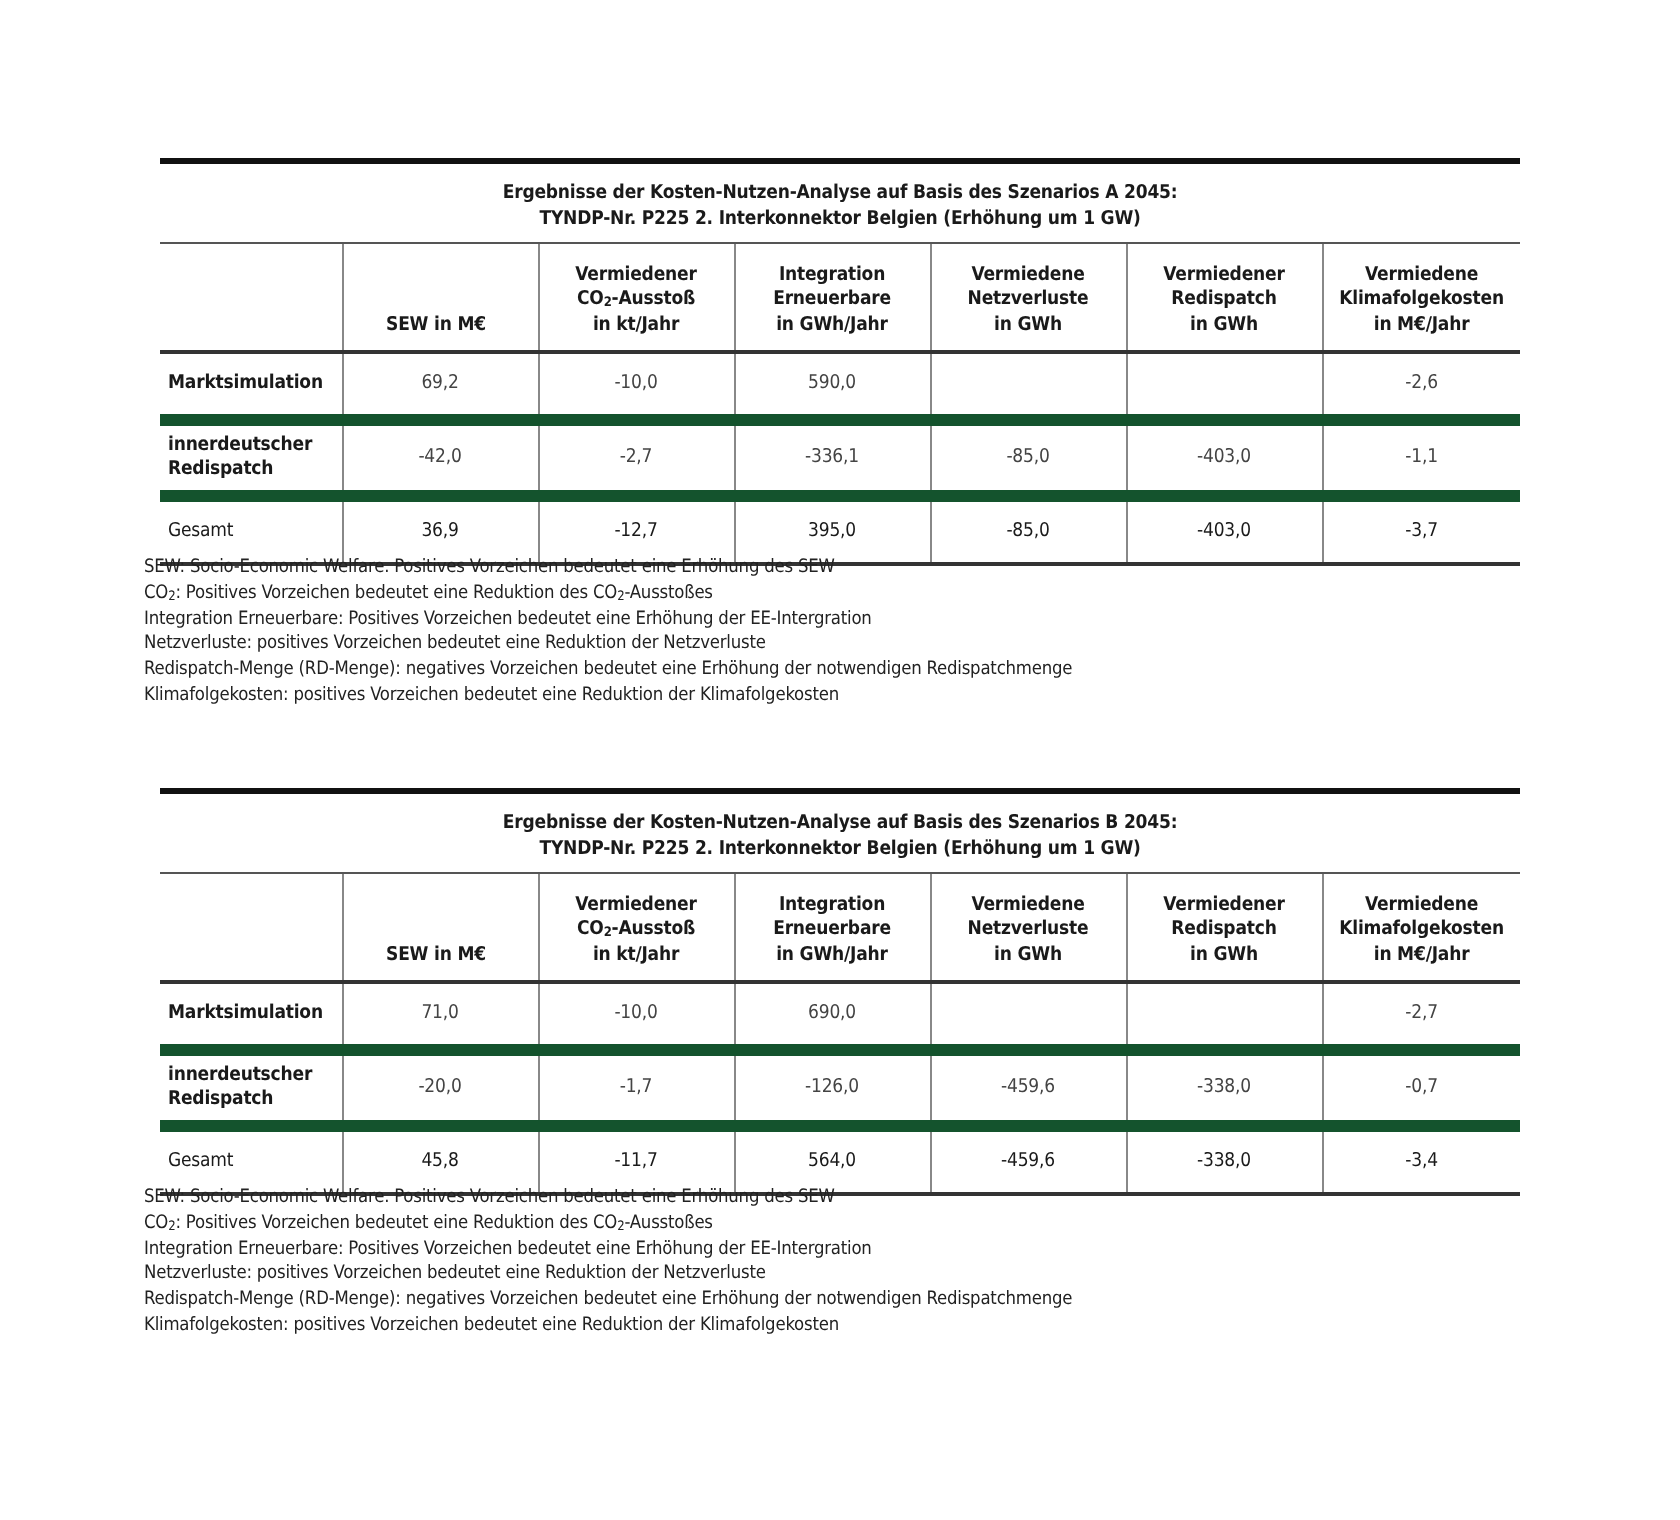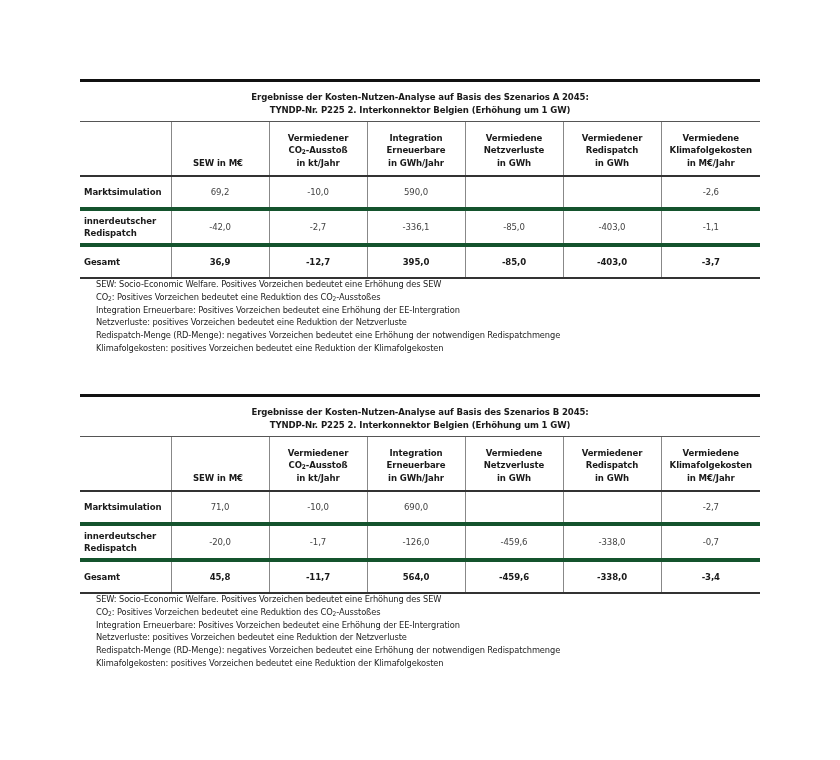--- a/index.html
+++ b/index.html
@@ -4,26 +4,26 @@
 <style>
   html, body { margin: 0; padding: 0; background: #ffffff; }
   body { width: 840px; height: 760px; position: relative; font-family: "DejaVu Sans Condensed", "DejaVu Sans", sans-serif; color: #1a1a1a; }
   .block { position: absolute; left: 80px; width: 680px; }
   .tbl { width: 680px; border-collapse: collapse; table-layout: fixed; }
   .topline { height: 3px; background: #111; }
   .title-cell { text-align: center; font-weight: bold; font-size: 9.5px; line-height: 12.5px; padding: 9px 0 5px 0; border-bottom: 1px solid #555; letter-spacing: -0.1px; }
   .hdr th { height: 47px; vertical-align: bottom; text-align: center; font-size: 9.5px; line-height: 12.5px; font-weight: bold; padding: 0 8px 6px 8px; border-left: 1.5px solid #888; border-bottom: 2px solid #333; letter-spacing: -0.1px; }
   .hdr th:first-child { border-left: none; }
   .hdr th.sew { padding-left: 4px; }
-  .row td { font-size: 9.5px; line-height: 12px; border-left: 1.5px solid #888; border-bottom: 4px solid #14532d; text-align: center; color: #444; padding: 0 4px; letter-spacing: -0.1px; }
+  .row td { font-size: 9.5px; line-height: 12px; border-left: 1.5px solid #888; border-bottom: 6px solid #14532d; text-align: center; color: #444; padding: 0 4px; letter-spacing: -0.1px; }
   .row td:first-child { border-left: none; text-align: left; font-weight: bold; color: #1a1a1a; padding-left: 4px; }
   .row.r1 td { height: 30px; }
   .row.r2 td { height: 32px; }
-  .row.total td { height: 30px; font-weight: bold; color: #1a1a1a; border-bottom: 2px solid #333; }
-  .notes { position: absolute; left: 96px; font-size: 9.2px; line-height: 12.8px; color: #222; letter-spacing: -0.1px; }
+  .row.total td { height: 30px; font-weight: normal; color: #1a1a1a; border-bottom: 2px solid #333; }
+  .notes { position: absolute; left: 72px; font-size: 9.2px; line-height: 12.8px; color: #222; letter-spacing: -0.1px; }
   .notes div { white-space: nowrap; }
   sub { font-size: 6.5px; vertical-align: -1px; line-height: 0; }
 </style>
 </head>
 <body>
 
 <div class="block" style="top:79px;">
   <div class="topline"></div>
   <table class="tbl">
     <colgroup>

